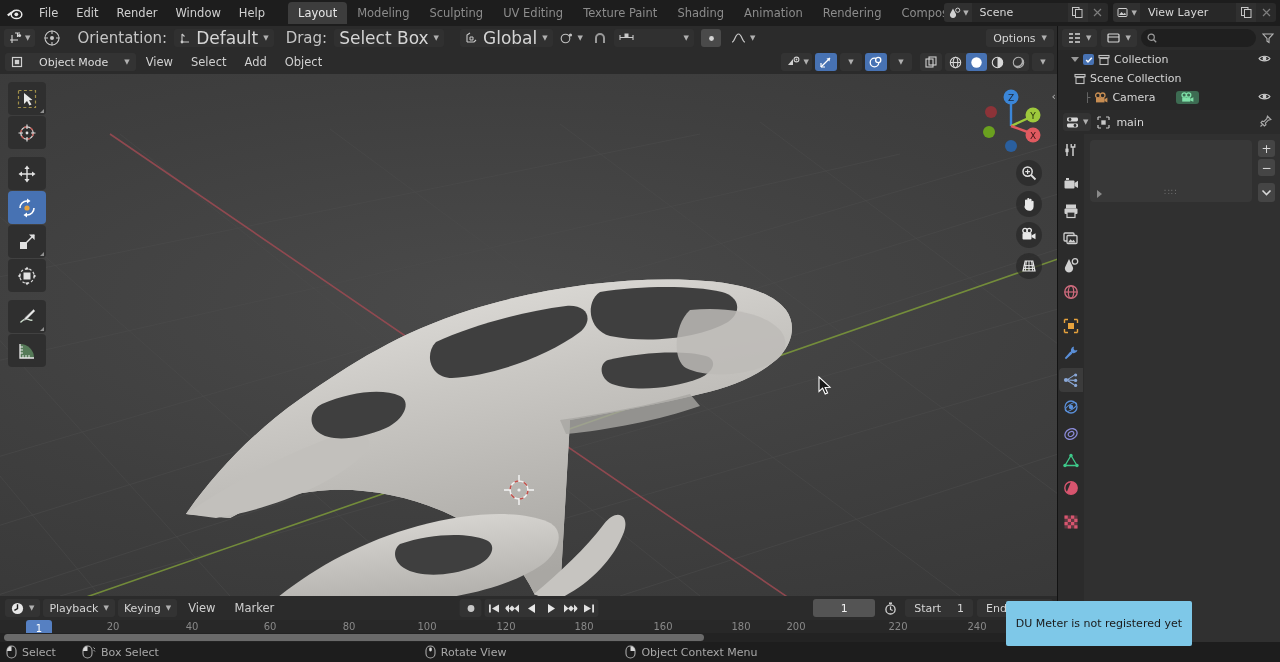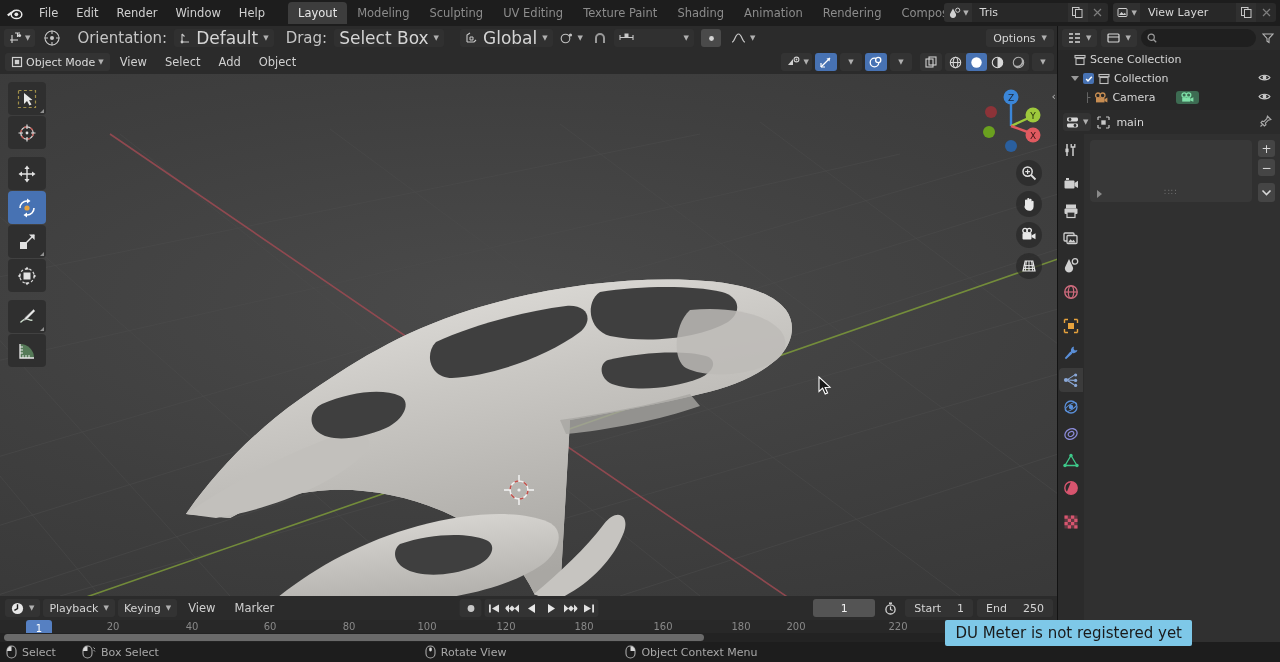--- a/index.html
+++ b/index.html
@@ -75,21 +75,21 @@
     height: 18px; display: flex; align-items: center; padding: 0 7px; gap: 6px; margin-left: 42px;
   }
 
   
   .vpheader {
     position: absolute; left: 0; top: 50px; width: 1058px; height: 24px;
     background: #2b2b2b; display: flex; align-items: center; padding: 0 5px; gap: 2px;
   }
   .mode-btn {
     background: #333; border-radius: 3px; height: 18px; display: flex;
-    align-items: center; padding: 0 6px; gap: 3px;
+    align-items: center; padding: 0 6px; gap: 16px;
   }
   .mode-btn .t { font-size: 11px; color: #dcdcdc; }
   .vp-menu { padding: 2px 8px; font-size: 11.5px; color: #d0d0d0; border-radius: 3px; }
   .vpheader-right {
     position: absolute; right: 4px; top: 3px; display: flex; align-items: center; gap: 3px;
   }
   .ibtn {
     background: #333; border-radius: 3px; height: 18px; min-width: 22px;
     display: flex; align-items: center; justify-content: center; padding: 0 3px;
   }
@@ -285,21 +285,21 @@
   
   .statusbar {
     position: absolute; left: 0; bottom: 0; width: 1280px; height: 20px;
     background: #1d1d1d; display: flex; align-items: center; padding: 0 6px;
     font-size: 11px; color: #a8a8a8;
   }
   .sb-item { display: flex; align-items: center; gap: 5px; margin-right: 26px; }
   .sb-stats { position: absolute; right: 8px; color: #b0b0b0; font-size: 11px; white-space: nowrap; }
   .toast {
     position: absolute; right: 88px; bottom: 16px; background: #7ec8e8;
-    color: #1a1a1a; font-size: 15px; padding: 4px 10px; border-radius: 2px;
+    color: #1a1a1a; font-size: 11px; padding: 16px 10px; border-radius: 2px;
     white-space: nowrap;
   }
   .divider-v { position: absolute; top: 26px; bottom: 20px; width: 1px; background: #131313; }
 </style>
 </head>
 <body>
 
 <div class="app">
 
   <div class="topbar">
@@ -333,21 +333,21 @@
 
     <div class="topbar-right">
       <div class="field-group">
         <div class="fg-icon">
           <svg width="13" height="12" viewBox="0 0 13 12">
             <path d="M5 1.5 L8 7 A3.1 3.1 0 1 1 2 7 Z" fill="#d0d0d0"></path>
             <circle cx="9.7" cy="3.2" r="2.1" fill="none" stroke="#d0d0d0" stroke-width="1"></circle>
           </svg>
           <span class="caret">▼</span>
         </div>
-        <div class="fg-name">Tris</div>
+        <div class="fg-name">Scene</div>
         <div class="fg-btn">
           <svg width="11" height="11" viewBox="0 0 11 11">
             <rect x="0.5" y="0.5" width="6.5" height="8" fill="none" stroke="#c5c5c5"></rect>
             <rect x="3.5" y="2.5" width="6.5" height="8" fill="#2a2a2a" stroke="#c5c5c5"></rect>
           </svg>
         </div>
         <div class="fg-btn last">
           <svg width="9" height="9" viewBox="0 0 9 9">
             <path d="M1 1 L8 8 M8 1 L1 8" stroke="#7d7d7d" stroke-width="1.2"></path>
           </svg>
@@ -870,46 +870,46 @@
           <path d="M6.5 6.5 L9.2 9.2" stroke="#9a9a9a" stroke-width="1.3"></path>
         </svg>
       </div>
       <div style="width:16px;display:flex;align-items:center;justify-content:center">
         <svg width="12" height="12" viewBox="0 0 12 12">
           <path d="M1 2 L11 2 L7 6.5 L7 10.5 L5 9.2 L5 6.5 Z" fill="none" stroke="#b5b5b5" stroke-width="1.1"></path>
         </svg>
       </div>
     </div>
 
-    <div class="ol-row" style="padding-left:16px">
-      <svg width="12" height="12" viewBox="0 0 12 12">
-        <rect x="1" y="1.5" width="10" height="2.2" fill="none" stroke="#c0c0c0" stroke-width="1.1"></rect>
-        <rect x="2" y="4.5" width="8" height="6" fill="none" stroke="#c0c0c0" stroke-width="1.1"></rect>
-      </svg>
-      <span>Scene Collection</span>
-    </div>
-
     <div class="ol-row" style="padding-left:13px">
       <span class="disc-tri"></span>
       <span class="checkbox">
         <svg width="8" height="8" viewBox="0 0 8 8">
           <path d="M1.2 4 L3 6 L6.8 1.8" fill="none" stroke="#fff" stroke-width="1.5"></path>
         </svg>
       </span>
       <svg width="12" height="12" viewBox="0 0 12 12">
         <rect x="1" y="1.5" width="10" height="2.2" fill="none" stroke="#c0c0c0" stroke-width="1.1"></rect>
         <rect x="2" y="4.5" width="8" height="6" fill="none" stroke="#c0c0c0" stroke-width="1.1"></rect>
       </svg>
       <span>Collection</span>
       <span class="ol-eye">
         <svg width="13" height="11" viewBox="0 0 13 11">
           <path d="M1 5.5 C3 2.4 10 2.4 12 5.5 C10 8.6 3 8.6 1 5.5 Z" fill="none" stroke="#c8c8c8" stroke-width="1.1"></path>
           <circle cx="6.5" cy="5.5" r="1.9" fill="#c8c8c8"></circle>
         </svg>
       </span>
+    </div>
+
+    <div class="ol-row" style="padding-left:16px">
+      <svg width="12" height="12" viewBox="0 0 12 12">
+        <rect x="1" y="1.5" width="10" height="2.2" fill="none" stroke="#c0c0c0" stroke-width="1.1"></rect>
+        <rect x="2" y="4.5" width="8" height="6" fill="none" stroke="#c0c0c0" stroke-width="1.1"></rect>
+      </svg>
+      <span>Scene Collection</span>
     </div>
 
     <div class="ol-row" style="padding-left:27px">
       <span style="color:#7a7a7a;font-size:9px">├</span>
       <svg width="14" height="12" viewBox="0 0 14 12">
         <circle cx="4" cy="3.4" r="2.4" fill="none" stroke="#c78d52" stroke-width="1.3"></circle>
         <circle cx="8.6" cy="3.4" r="2.4" fill="none" stroke="#c78d52" stroke-width="1.3"></circle>
         <path d="M2 6 L10.5 6 L10.5 10.4 L2 10.4 Z" fill="#c78d52"></path>
         <path d="M10.5 7.2 L13.4 5.6 L13.4 10.4 L10.5 9 Z" fill="#c78d52"></path>
       </svg>

